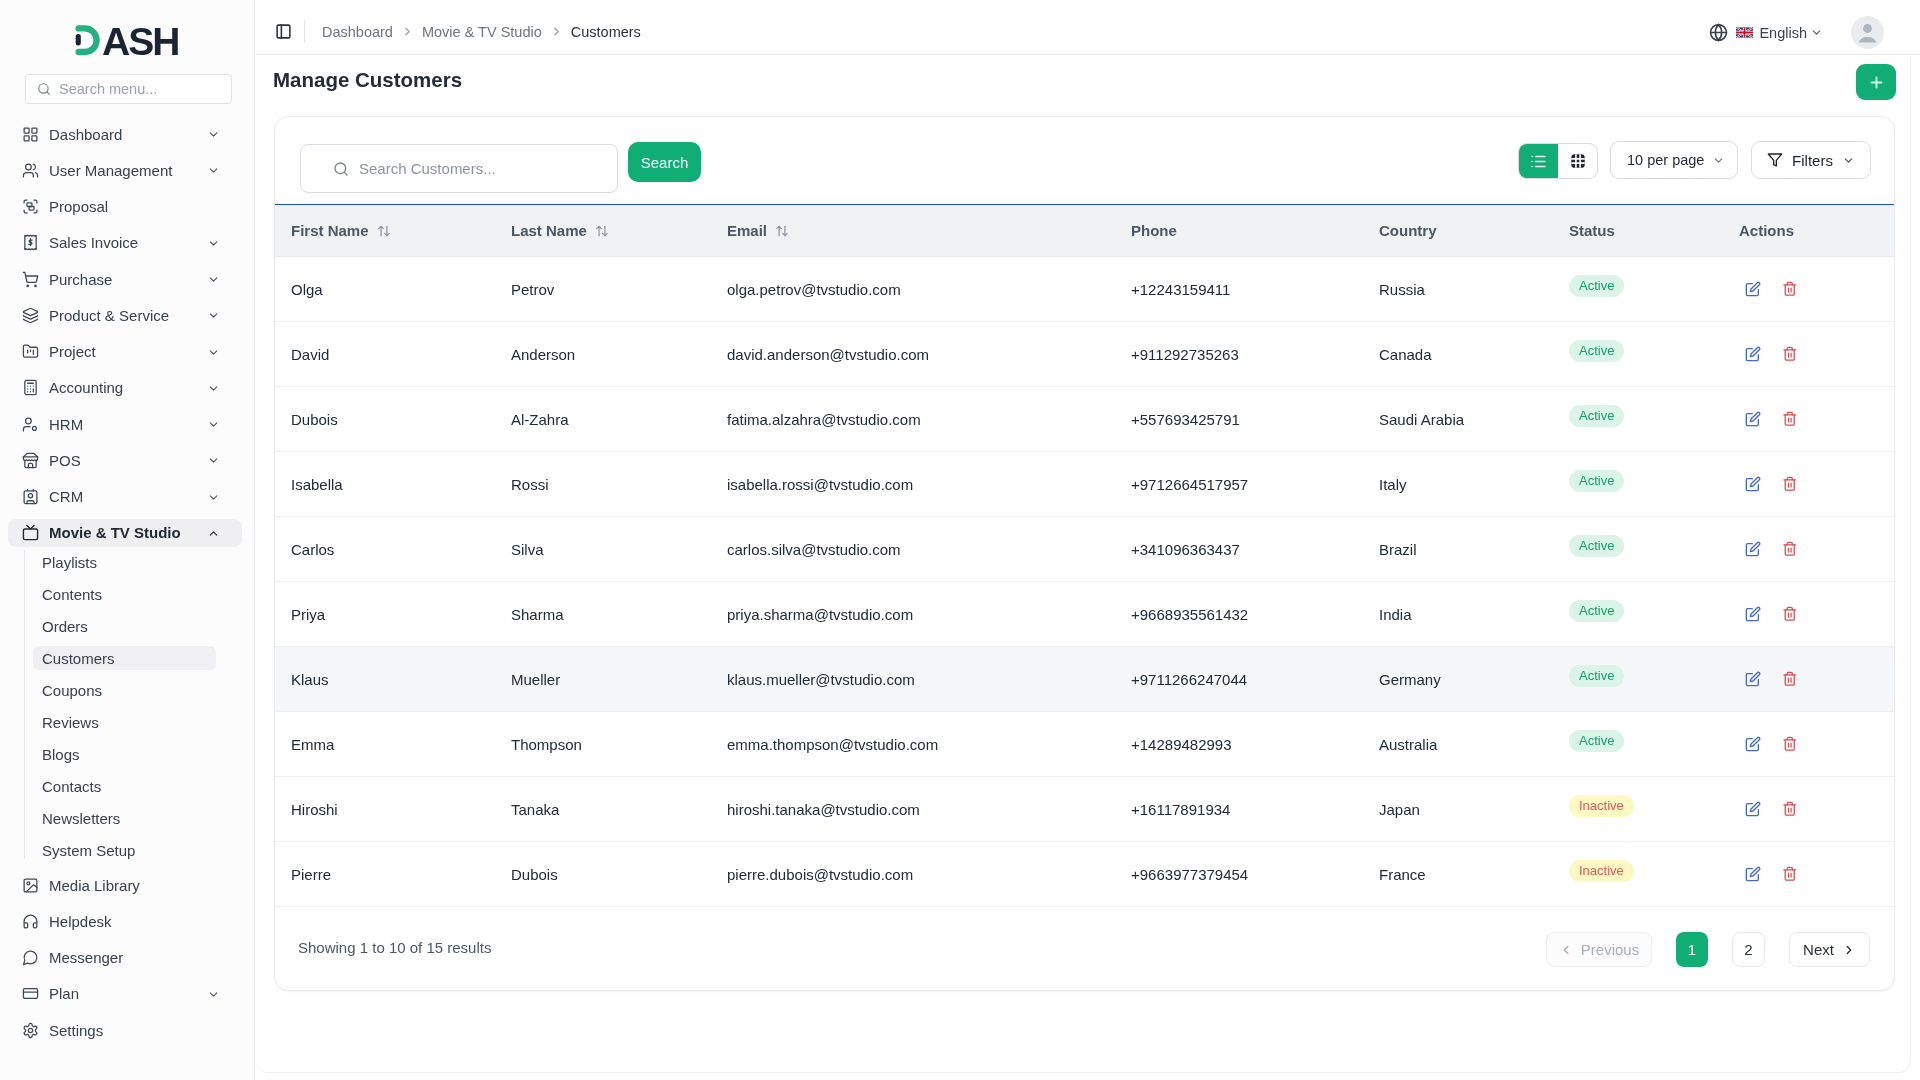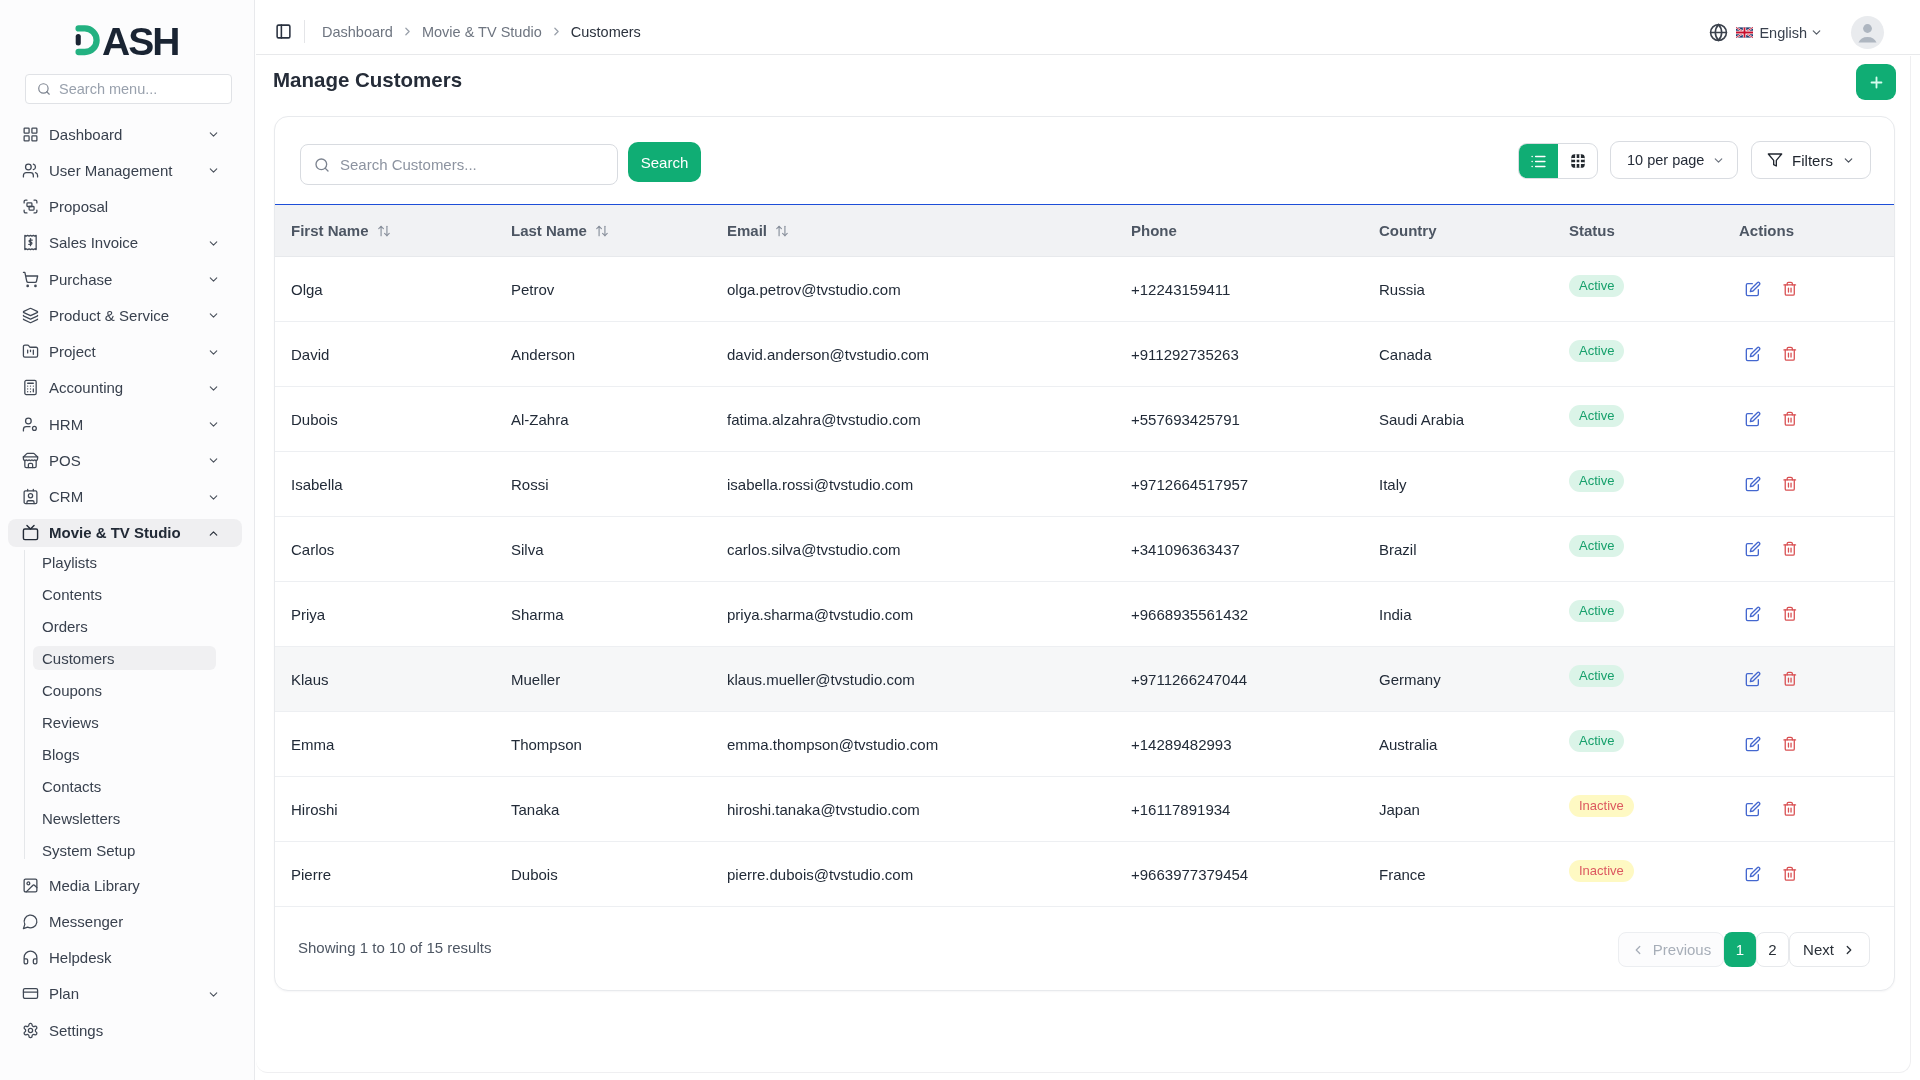--- a/index.html
+++ b/index.html
@@ -48,22 +48,22 @@
 .content { position:absolute; left:256px; top:56px; width:1655px; height:1017px; background:#fff;
   border-right:1px solid #efeff1; border-bottom:1px solid #efeff1; border-radius:0 0 12px 12px; }
 .pg-title { position:absolute; left:17px; top:12px; font-size:20.5px; font-weight:bold; color:#252c38; }
 .add-btn { position:absolute; left:1600px; top:8px; width:40px; height:36px; background:#10ad74;
   border-radius:9px; display:flex; align-items:center; justify-content:center; }
 
 .card { position:absolute; left:18px; top:60px; width:1621px; height:875px; background:#fff;
   border:1px solid #e8eaed; border-radius:14px; box-shadow:0 1px 2px rgba(16,24,40,.04); }
 
 
-.tb-search { position:absolute; left:25px; top:27px; width:318px; height:41px; border:1px solid #d8dbe0;
-  border-radius:8px; display:flex; align-items:center; }
+.tb-search { position:absolute; left:25px; top:27px; width:318px; height:49px; border:1px solid #d8dbe0;
+  border-radius:8px; display:flex; align-items:center;padding-left:19px; }
 .tb-search svg { margin-left:13px; }
 .tb-search span { margin-left:10px; font-size:15px; color:#8c93a0; }
 .btn-search { position:absolute; left:353px; top:25px; width:73px; height:40px; background:#10ad74;
   border-radius:10px; color:#fff; font-size:15px; display:flex; align-items:center; justify-content:center; }
 .vtoggle { position:absolute; left:1243px; top:26px; width:80px; height:36px; border:1px solid #d9dce1;
   border-radius:9px; overflow:hidden; display:flex; }
 .vtoggle .vt { width:40px; display:flex; align-items:center; justify-content:center; }
 .vtoggle .vt.on { background:#10ad74; }
 .pp-select { position:absolute; left:1335px; top:24px; width:128px; height:38px; border:1px solid #d9dce1;
   border-radius:9px; display:flex; align-items:center; font-size:14.5px; color:#252c38; }
@@ -80,21 +80,21 @@
 td { height:65px; font-size:15px; color:#222b38; padding-left:16px; border-bottom:1px solid #edeff2; }
 tr.hov td { background:#f6f7f8; }
 .pill { display:inline-block; padding:3px 10px 4px; border-radius:999px; font-size:13px; position:relative; top:-3px; }
 .pill.a { background:#dbf4e8; color:#16a06b; }
 .pill.i { background:#fef9c3; color:#dc5860; }
 .act { display:flex; align-items:center; gap:21px; padding-left:6px; }
 
 
 .cardfoot { position:absolute; left:0; top:789px; width:1619px; height:85px; }
 .showing { position:absolute; left:23px; top:33px; font-size:15px; color:#4d5663; }
-.pgn { position:absolute; right:24px; top:26px; display:flex; align-items:flex-end; gap:0; }
+.pgn { position:absolute; right:24px; top:26px; display:flex; align-items:flex-end; gap:24px; }
 .pbtn { height:35px; border-radius:8px; display:flex; align-items:center; justify-content:center;
   font-size:15px; border:1px solid #e7e9ec; background:#fff; color:#2a3038; }
 .pbtn.prev { width:106px; color:#a7aeb8; background:#fcfcfd; border-color:#eceef1; gap:8px; }
 .pbtn.p1 { width:32px; background:#10ad74; color:#fff; border:none; }
 .pbtn.p2 { width:33px; }
 .pbtn.next { width:81px; gap:8px; }
 </style>
 </head>
 <body>
 <div class="app">
@@ -292,29 +292,29 @@
 <div class="nav-item">
           <svg width="17" height="17" viewBox="0 0 24 24" fill="none" stroke="#404855" stroke-width="1.8" stroke-linecap="round" stroke-linejoin="round">
             <rect width="18" height="18" x="3" y="3" rx="2"></rect>
             <circle cx="9" cy="9" r="2"></circle>
             <path d="m21 15-3.086-3.086a2 2 0 0 0-2.828 0L6 21"></path>
           </svg>
           <span>Media Library</span>
         </div>
 <div class="nav-item">
           <svg width="17" height="17" viewBox="0 0 24 24" fill="none" stroke="#404855" stroke-width="1.8" stroke-linecap="round" stroke-linejoin="round">
+            <path d="M3 14h3a2 2 0 0 1 2 2v3a2 2 0 0 1-2 2H5a2 2 0 0 1-2-2v-7a9 9 0 0 1 18 0v7a2 2 0 0 1-2 2h-1a2 2 0 0 1-2-2v-3a2 2 0 0 1 2-2h3"></path>
+          </svg>
+          <span>Helpdesk</span>
+        </div>
+<div class="nav-item">
+          <svg width="17" height="17" viewBox="0 0 24 24" fill="none" stroke="#404855" stroke-width="1.8" stroke-linecap="round" stroke-linejoin="round">
             <path d="M7.9 20A9 9 0 1 0 4 16.1L2 22Z"></path>
           </svg>
           <span>Messenger</span>
-        </div>
-<div class="nav-item">
-          <svg width="17" height="17" viewBox="0 0 24 24" fill="none" stroke="#404855" stroke-width="1.8" stroke-linecap="round" stroke-linejoin="round">
-            <path d="M3 14h3a2 2 0 0 1 2 2v3a2 2 0 0 1-2 2H5a2 2 0 0 1-2-2v-7a9 9 0 0 1 18 0v7a2 2 0 0 1-2 2h-1a2 2 0 0 1-2-2v-3a2 2 0 0 1 2-2h3"></path>
-          </svg>
-          <span>Helpdesk</span>
         </div>
 <div class="nav-item">
           <svg width="17" height="17" viewBox="0 0 24 24" fill="none" stroke="#404855" stroke-width="1.8" stroke-linecap="round" stroke-linejoin="round">
             <rect width="20" height="14" x="2" y="5" rx="2"></rect>
             <line x1="2" x2="22" y1="10" y2="10"></line>
           </svg>
           <span>Plan</span>
           <svg class="chev" width="13" height="13" viewBox="0 0 24 24" fill="none" stroke="#4a515c" stroke-width="2" stroke-linecap="round" stroke-linejoin="round">
             <path d="m6 9 6 6 6-6"></path>
           </svg>

